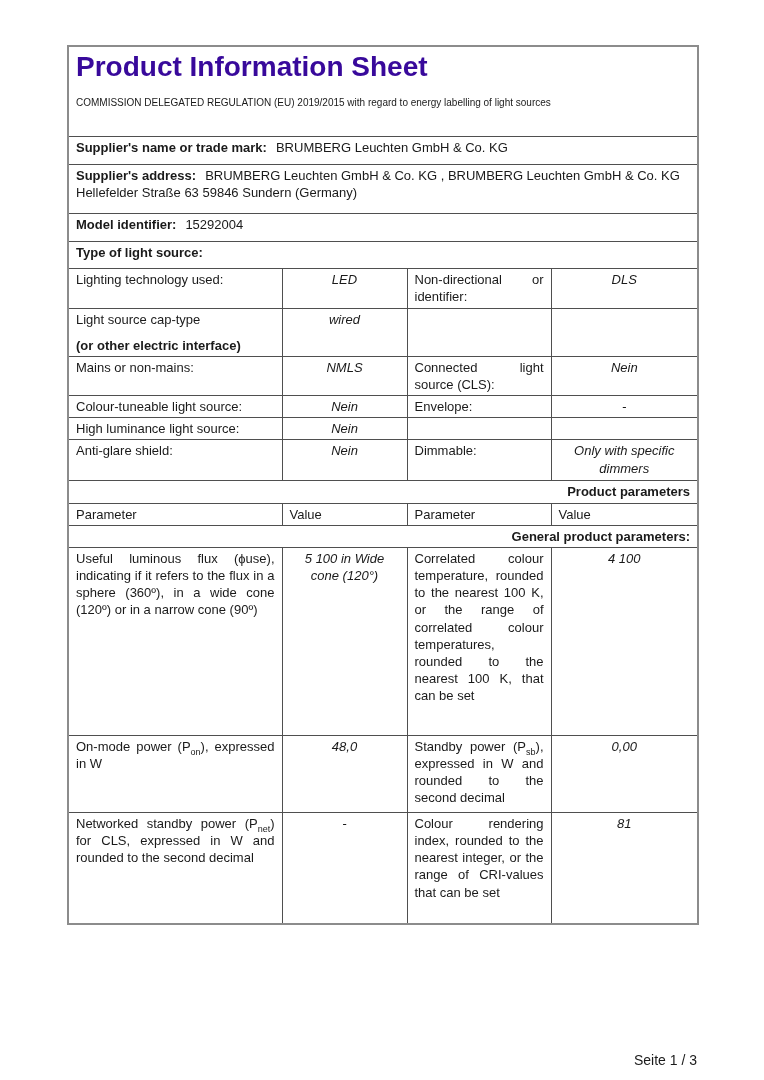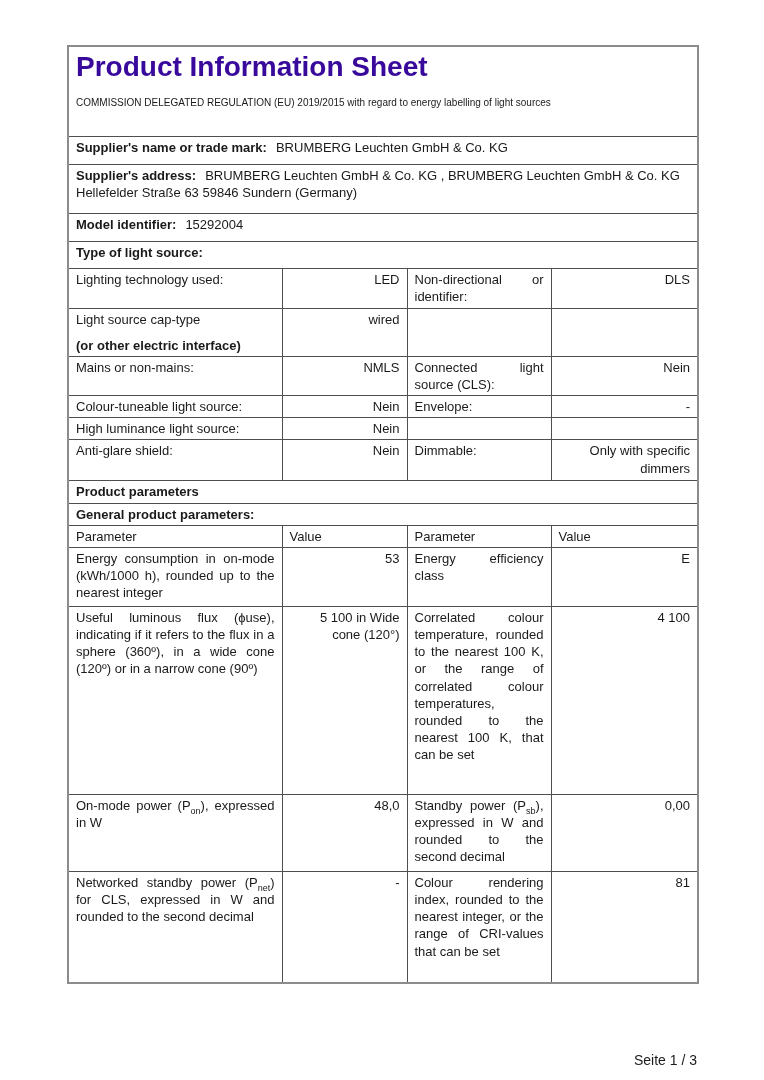--- a/index.html
+++ b/index.html
@@ -47,24 +47,24 @@
     font-size: 10px;
     margin: 0;
     line-height: 1.35;
   }
   
   td.info-cell { font-size: 14px; padding: 4px 7px 4px 9px; }
   .lbl { font-weight: bold; }
   .val { margin-left: 9px; }
   
   td.section-cell { font-weight: bold; font-size: 13.5px; padding-left: 9px; }
-  td.center-head { text-align: left; font-weight: bold; font-size: 13.5px; }
+  td.center-head { text-align: right; font-weight: bold; font-size: 13.5px; }
   
   td.pcell { text-align: justify; padding-left: 9px; }
-  td.vcell { text-align: right; }
+  td.vcell { text-align: center; font-style: italic; }
   .line2 { margin-top: 9px; font-weight: bold; }
   sub { font-size: 9px; line-height: 0; }
   .footer {
     position: absolute;
     top: 1052px;
     right: 67px;
     font-size: 14px;
     color: #1a1a1a;
   }
 </style>
@@ -154,36 +154,30 @@
       <td class="vcell">Nein</td>
       <td class="pcell">Dimmable:</td>
       <td class="vcell">Only with specific dimmers</td>
     </tr>
 
     <tr style="height:20px">
       <td colspan="4" class="center-head">Product parameters</td>
     </tr>
 
     <tr style="height:22px">
-      <td colspan="4" class="center-head">General product parameters:</td>
-    </tr>
-
-    <tr style="height:22px">
       <td class="pcell">Parameter</td>
       <td>Value</td>
       <td>Parameter</td>
       <td>Value</td>
     </tr>
 
-    <tr style="height:59px">
-      <td class="pcell">Energy consumption in on-mode (kWh/1000 h), rounded up to the nearest integer</td>
-      <td class="vcell">53</td>
-      <td class="pcell">Energy efficiency class</td>
-      <td class="vcell">E</td>
-    </tr>
+    <tr style="height:22px">
+      <td colspan="4" class="center-head">General product parameters:</td>
+    </tr>
+
 
     <tr style="height:188px">
       <td class="pcell">Useful luminous flux (ϕuse), indicating if it refers to the flux in a sphere (360º), in a wide cone (120º) or in a narrow cone (90º)</td>
       <td class="vcell">5 100 in Wide cone (120°)</td>
       <td class="pcell">Correlated colour temperature, rounded to the nearest 100 K, or the range of correlated colour temperatures, rounded to the nearest 100 K, that can be set</td>
       <td class="vcell">4 100</td>
     </tr>
 
     <tr style="height:77px">
       <td class="pcell">On-mode power (P<sub>on</sub>), expressed in W</td>

